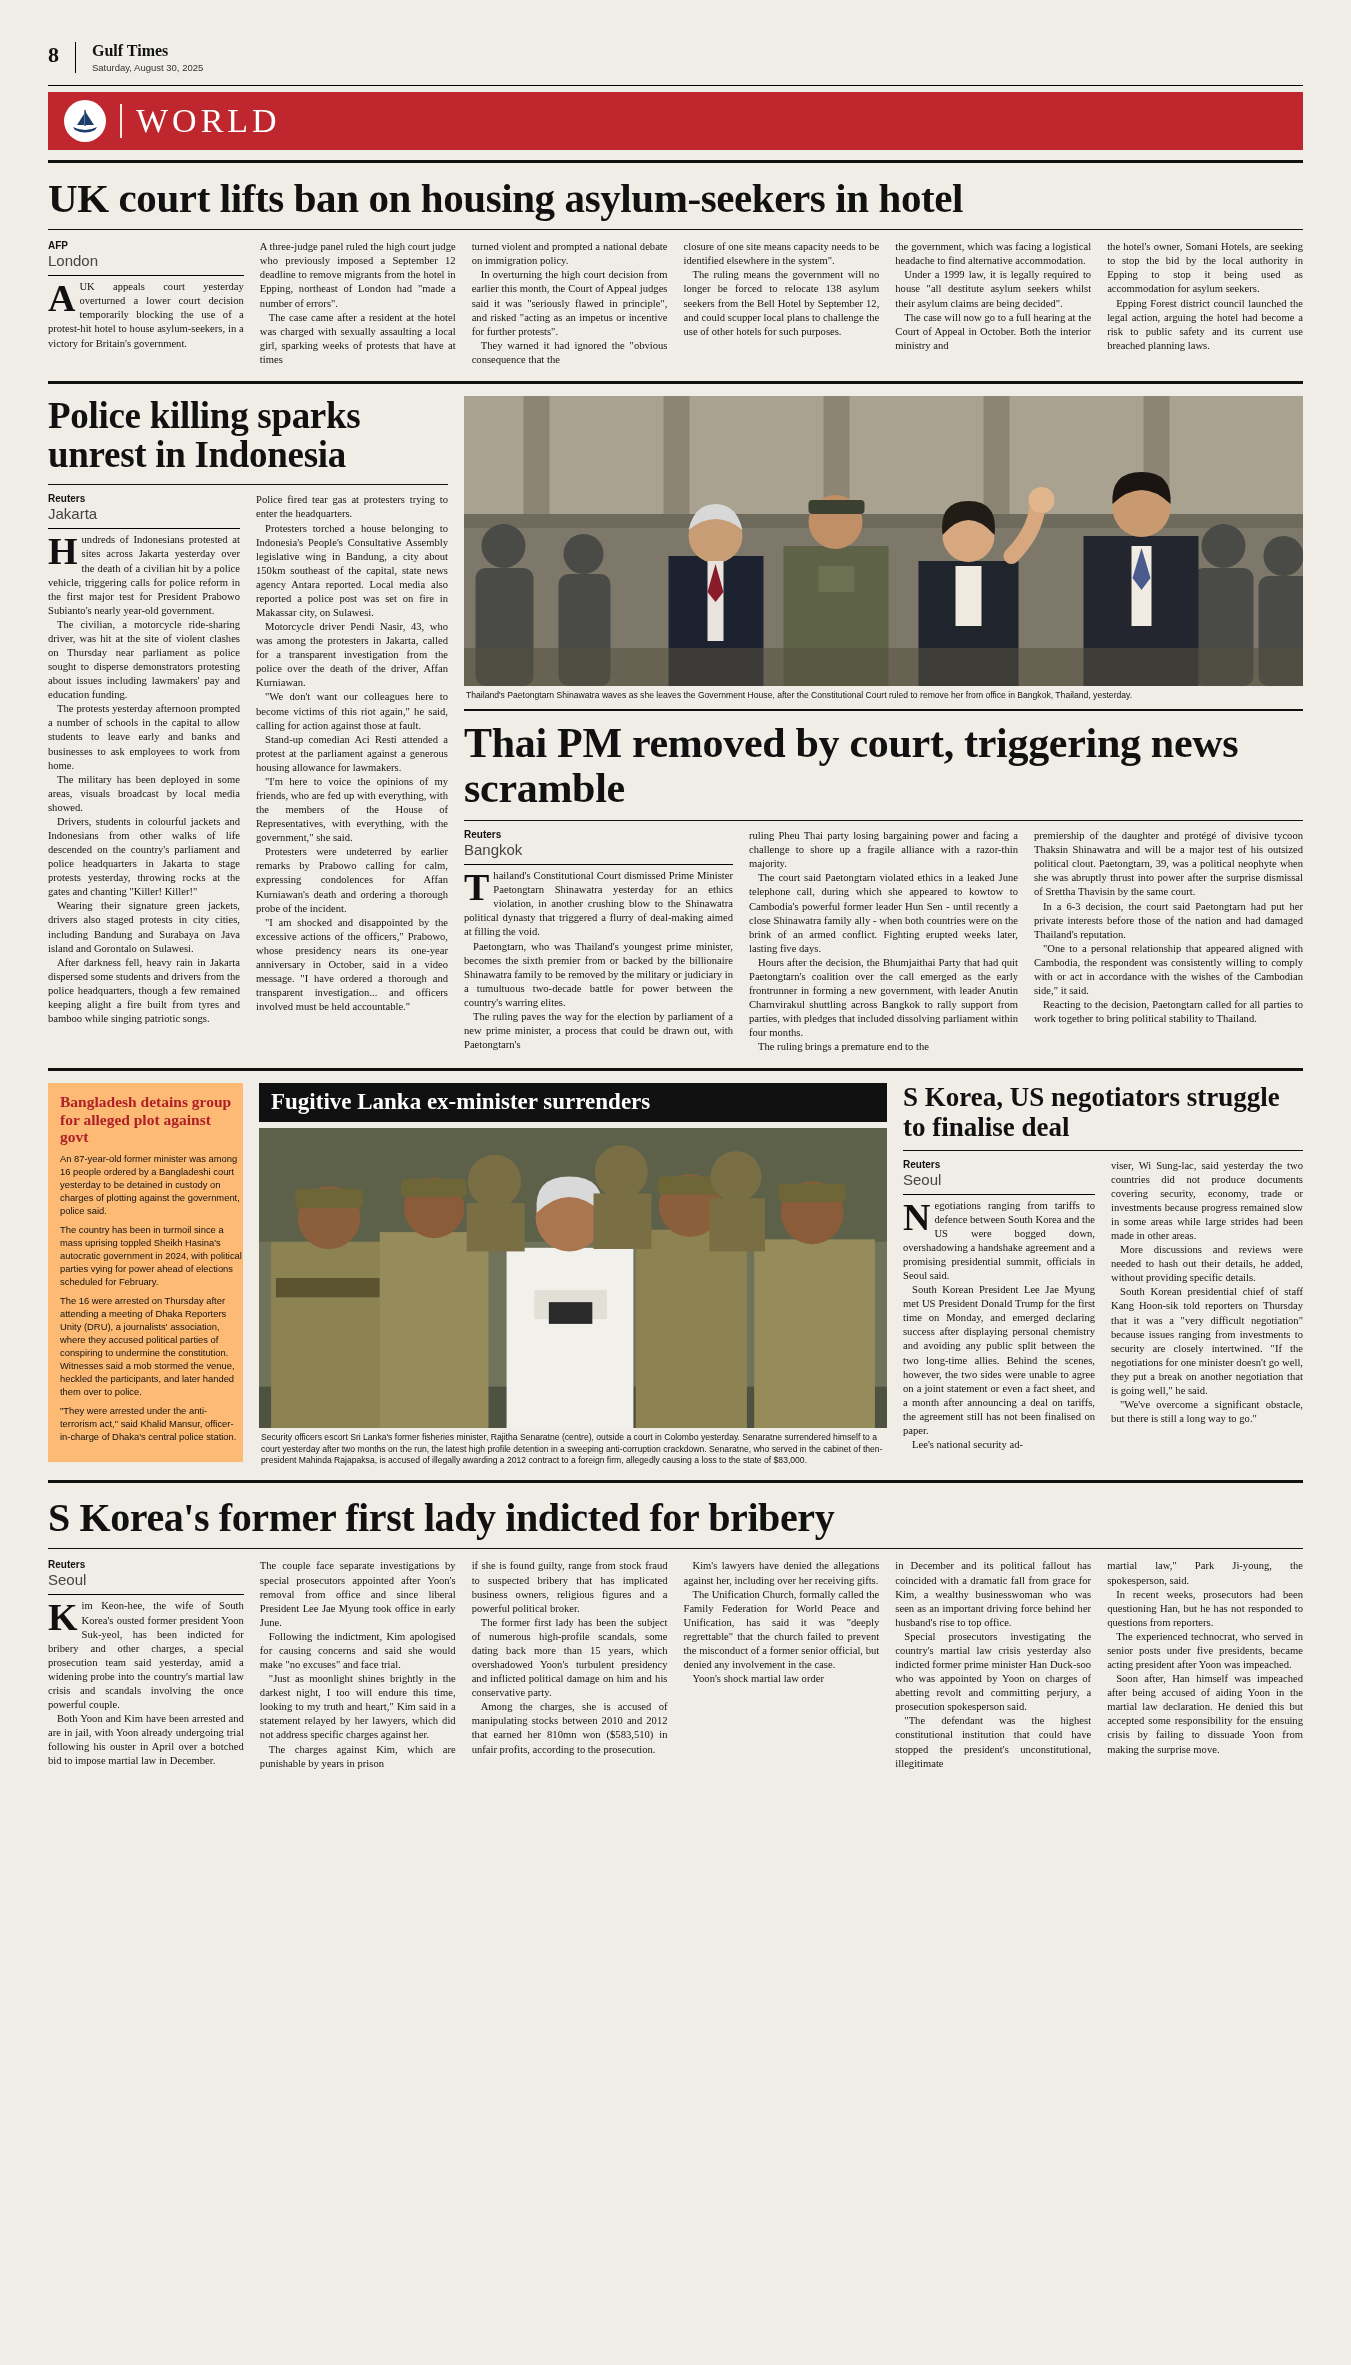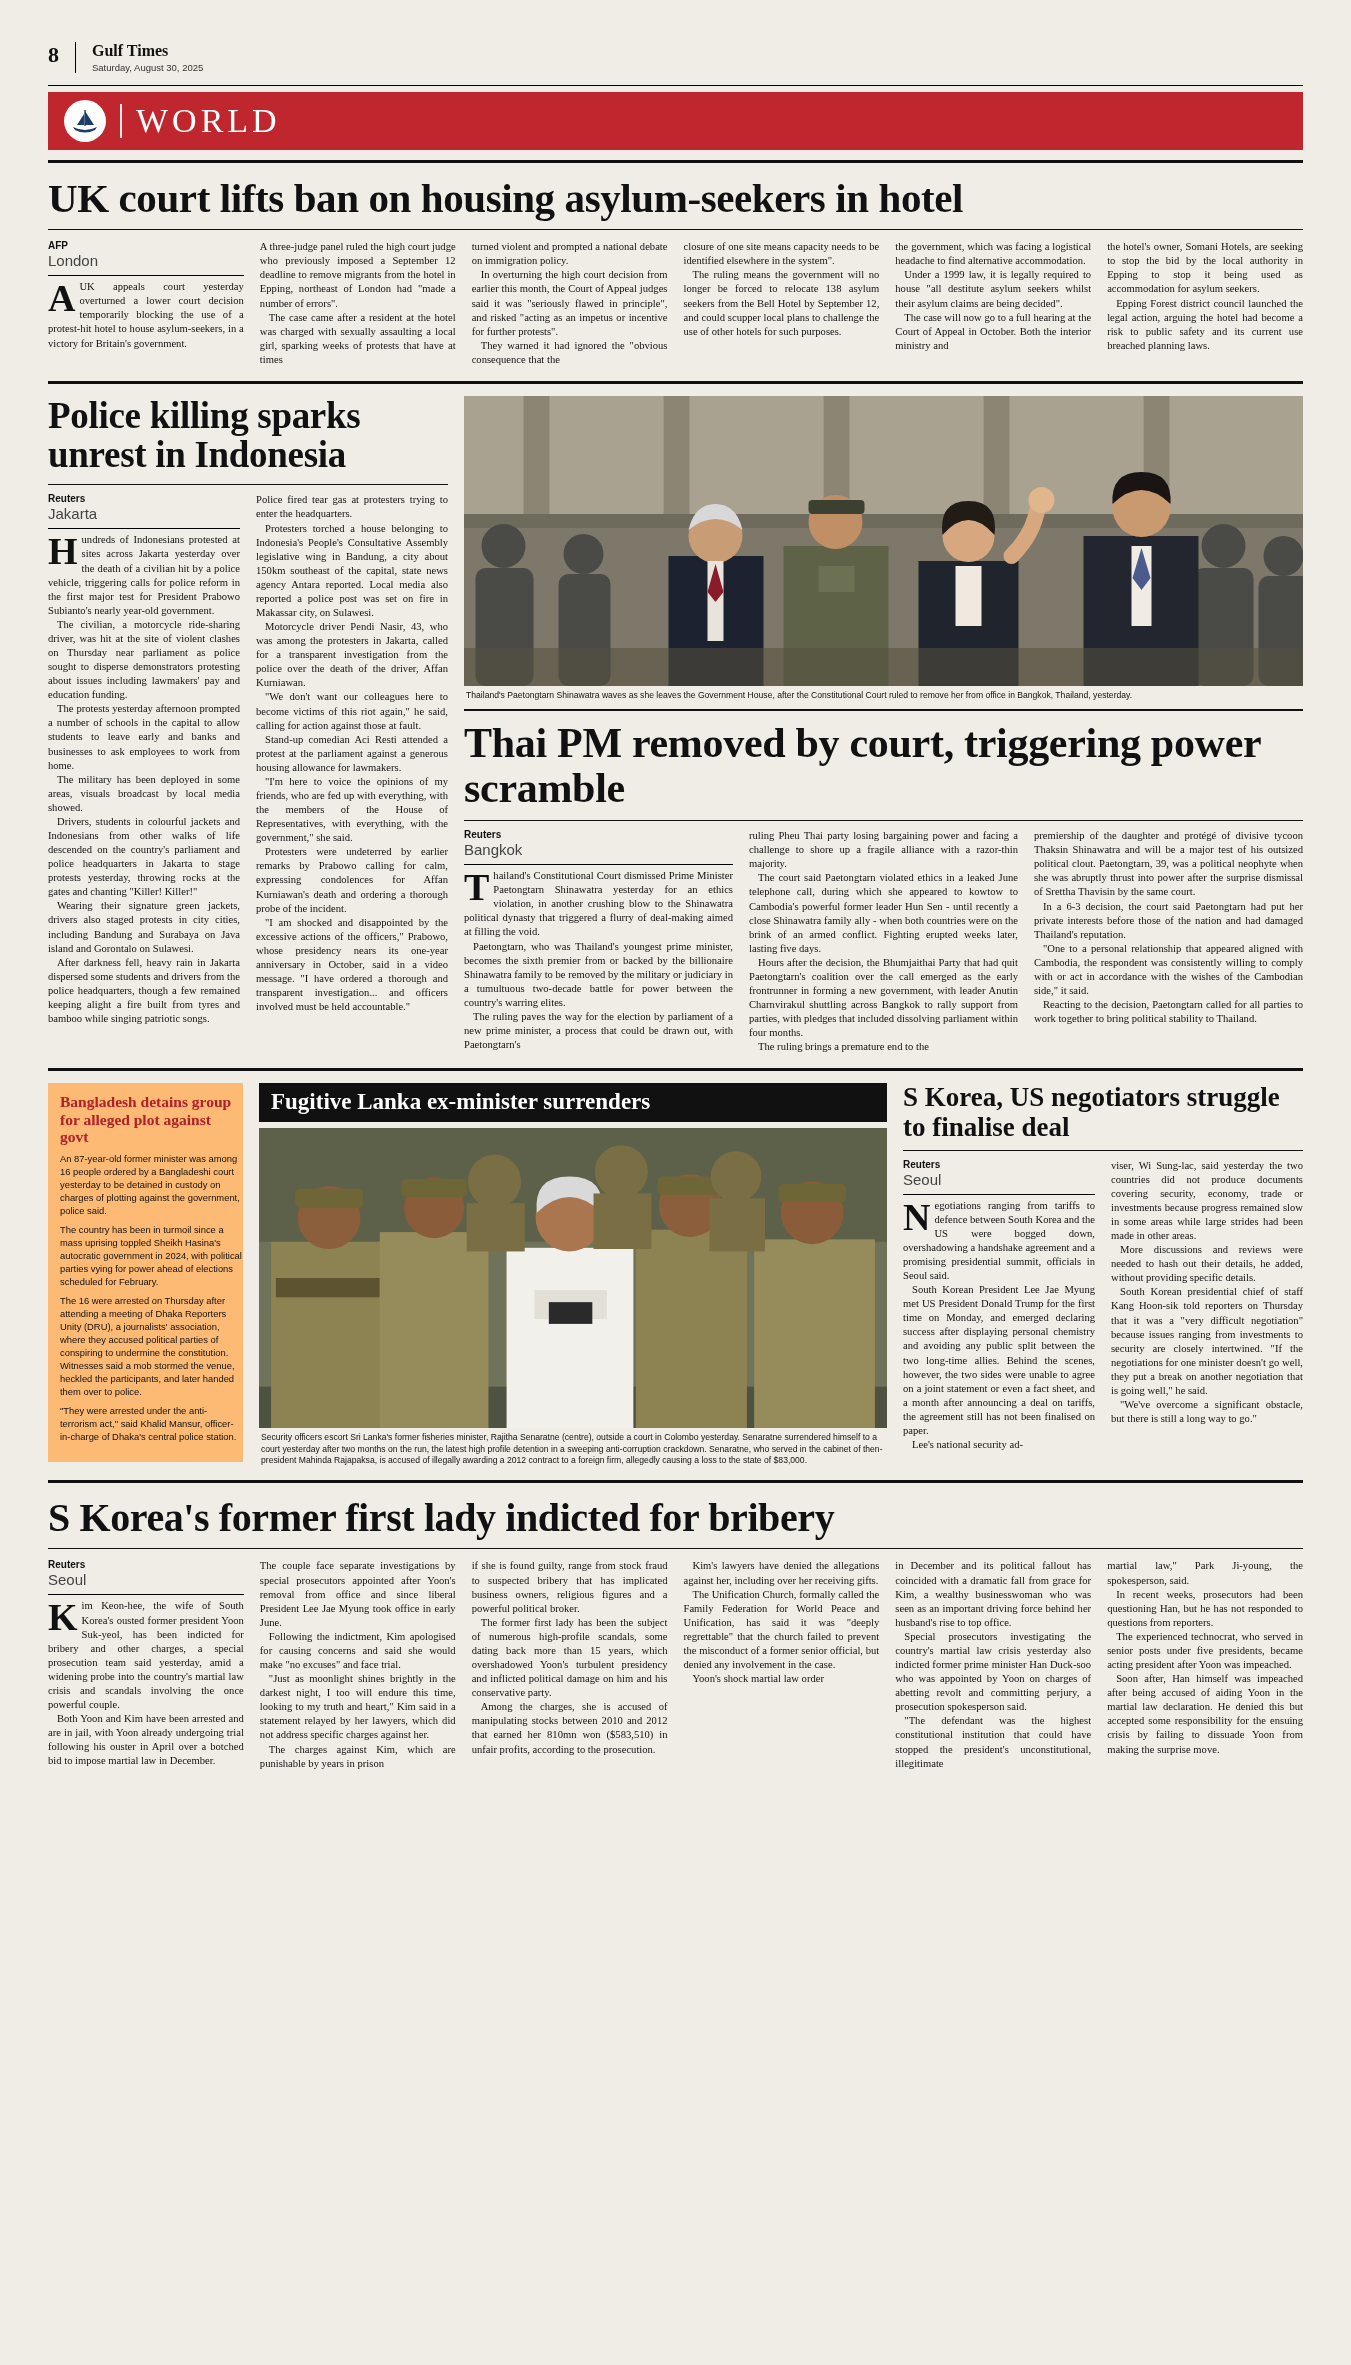--- a/index.html
+++ b/index.html
@@ -340,21 +340,21 @@
             <rect x="668" y="150" width="20" height="80" fill="#f0ece4"></rect>
             <path d="M678 152 l-9 30 l9 12 l9 -12z" fill="#4b5b8d"></path>
           </g>
 
           <rect x="0" y="252" width="840" height="38" fill="#55513f" opacity="0.55"></rect>
         </svg>
       </div>
       <div class="caption">Thailand's Paetongtarn Shinawatra waves as she leaves the Government House, after the Constitutional Court ruled to remove her from office in Bangkok, Thailand, yesterday.</div>
 
       <div style="height:2px;background:#111;margin:8px 0 10px 0;"></div>
-      <h1 class="head-lg" style="font-size:42px;">Thai PM removed by court, triggering power scramble</h1>
+      <h1 class="head-lg" style="font-size:42px;">Thai PM removed by court, triggering news scramble</h1>
       <div style="height:1px;background:#111;margin:8px 0 8px 0;"></div>
 
       <div class="cols-wrap">
         <div class="body-col">
           <div class="byline">Reuters</div>
           <div class="byline-loc">Bangkok</div>
           <div class="byline-rule"></div>
           <p class="first dropcap">Thailand's Constitutional Court dismissed Prime Minister Paetongtarn Shinawatra yesterday for an ethics violation, in another crushing blow to the Shinawatra political dynasty that triggered a flurry of deal-making aimed at filling the void.</p>
           <p>Paetongtarn, who was Thailand's youngest prime minister, becomes the sixth premier from or backed by the billionaire Shinawatra family to be removed by the military or judiciary in a tumultuous two-decade battle for power between the country's warring elites.</p>
           <p>The ruling paves the way for the election by parliament of a new prime minister, a process that could be drawn out, with Paetongtarn's</p>

